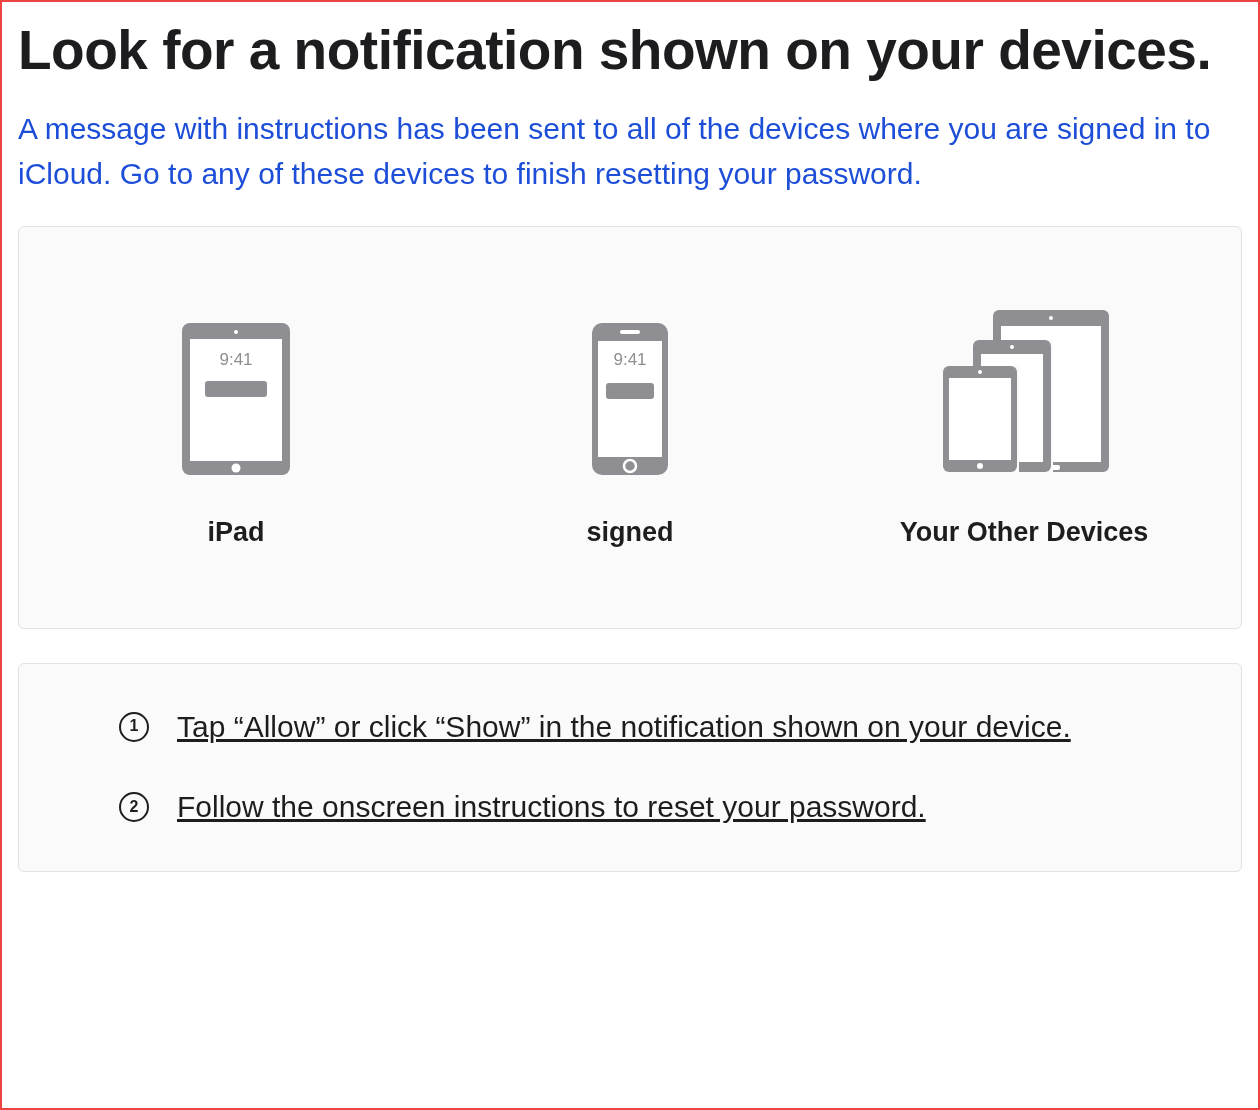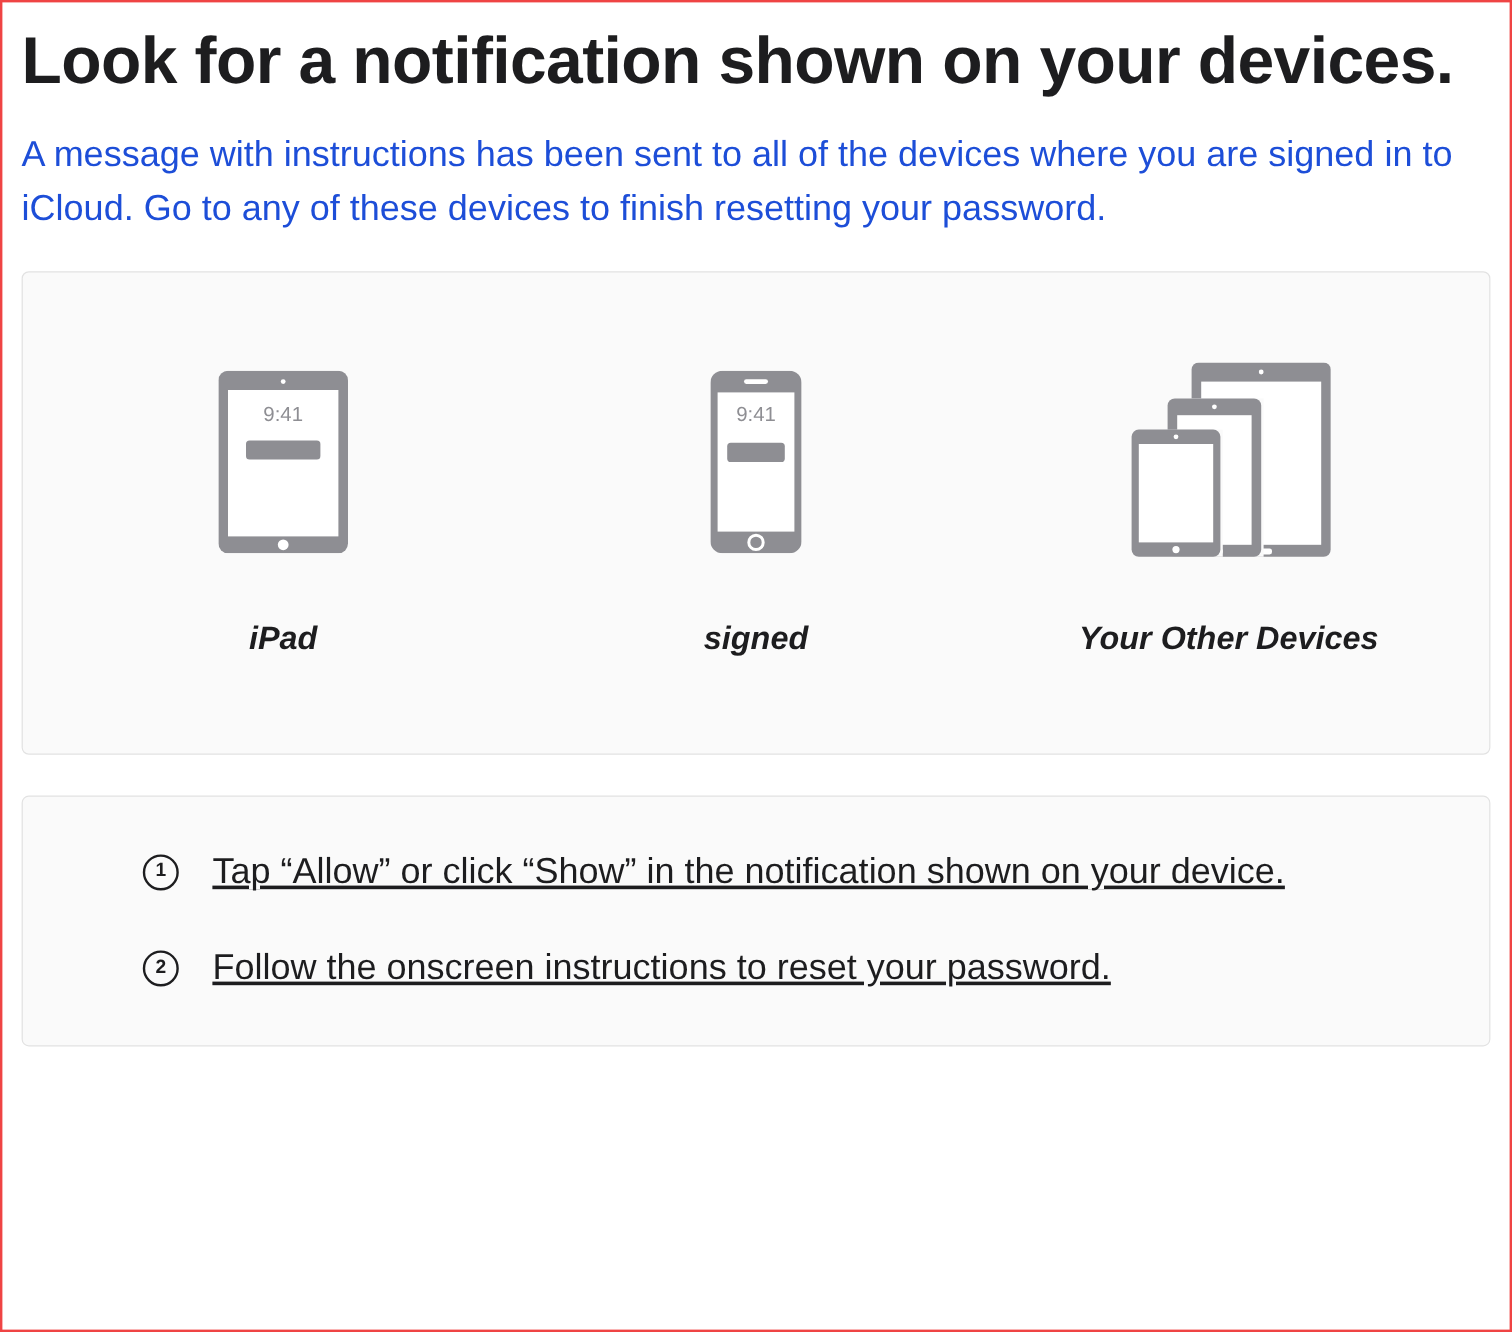--- a/index.html
+++ b/index.html
@@ -43,29 +43,28 @@
   }
   .device-block {
     display: flex;
     flex-direction: column;
     align-items: center;
     width: 33%;
   }
   .device-icon-wrap {
     height: 180px;
     display: flex;
-    align-items: center;
+    align-items: flex-end;
     justify-content: center;
     margin-bottom: 42px;
   }
   .device-label {
     font-size: 27px;
     font-weight: 600;
     color: #1d1d1f;
-    font-style: italic;
   }
   .steps-panel {
     padding: 40px 100px 40px 100px;
   }
   .step-row {
     display: flex;
     align-items: flex-start;
     gap: 28px;
     font-size: 30px;
     line-height: 1.55;

